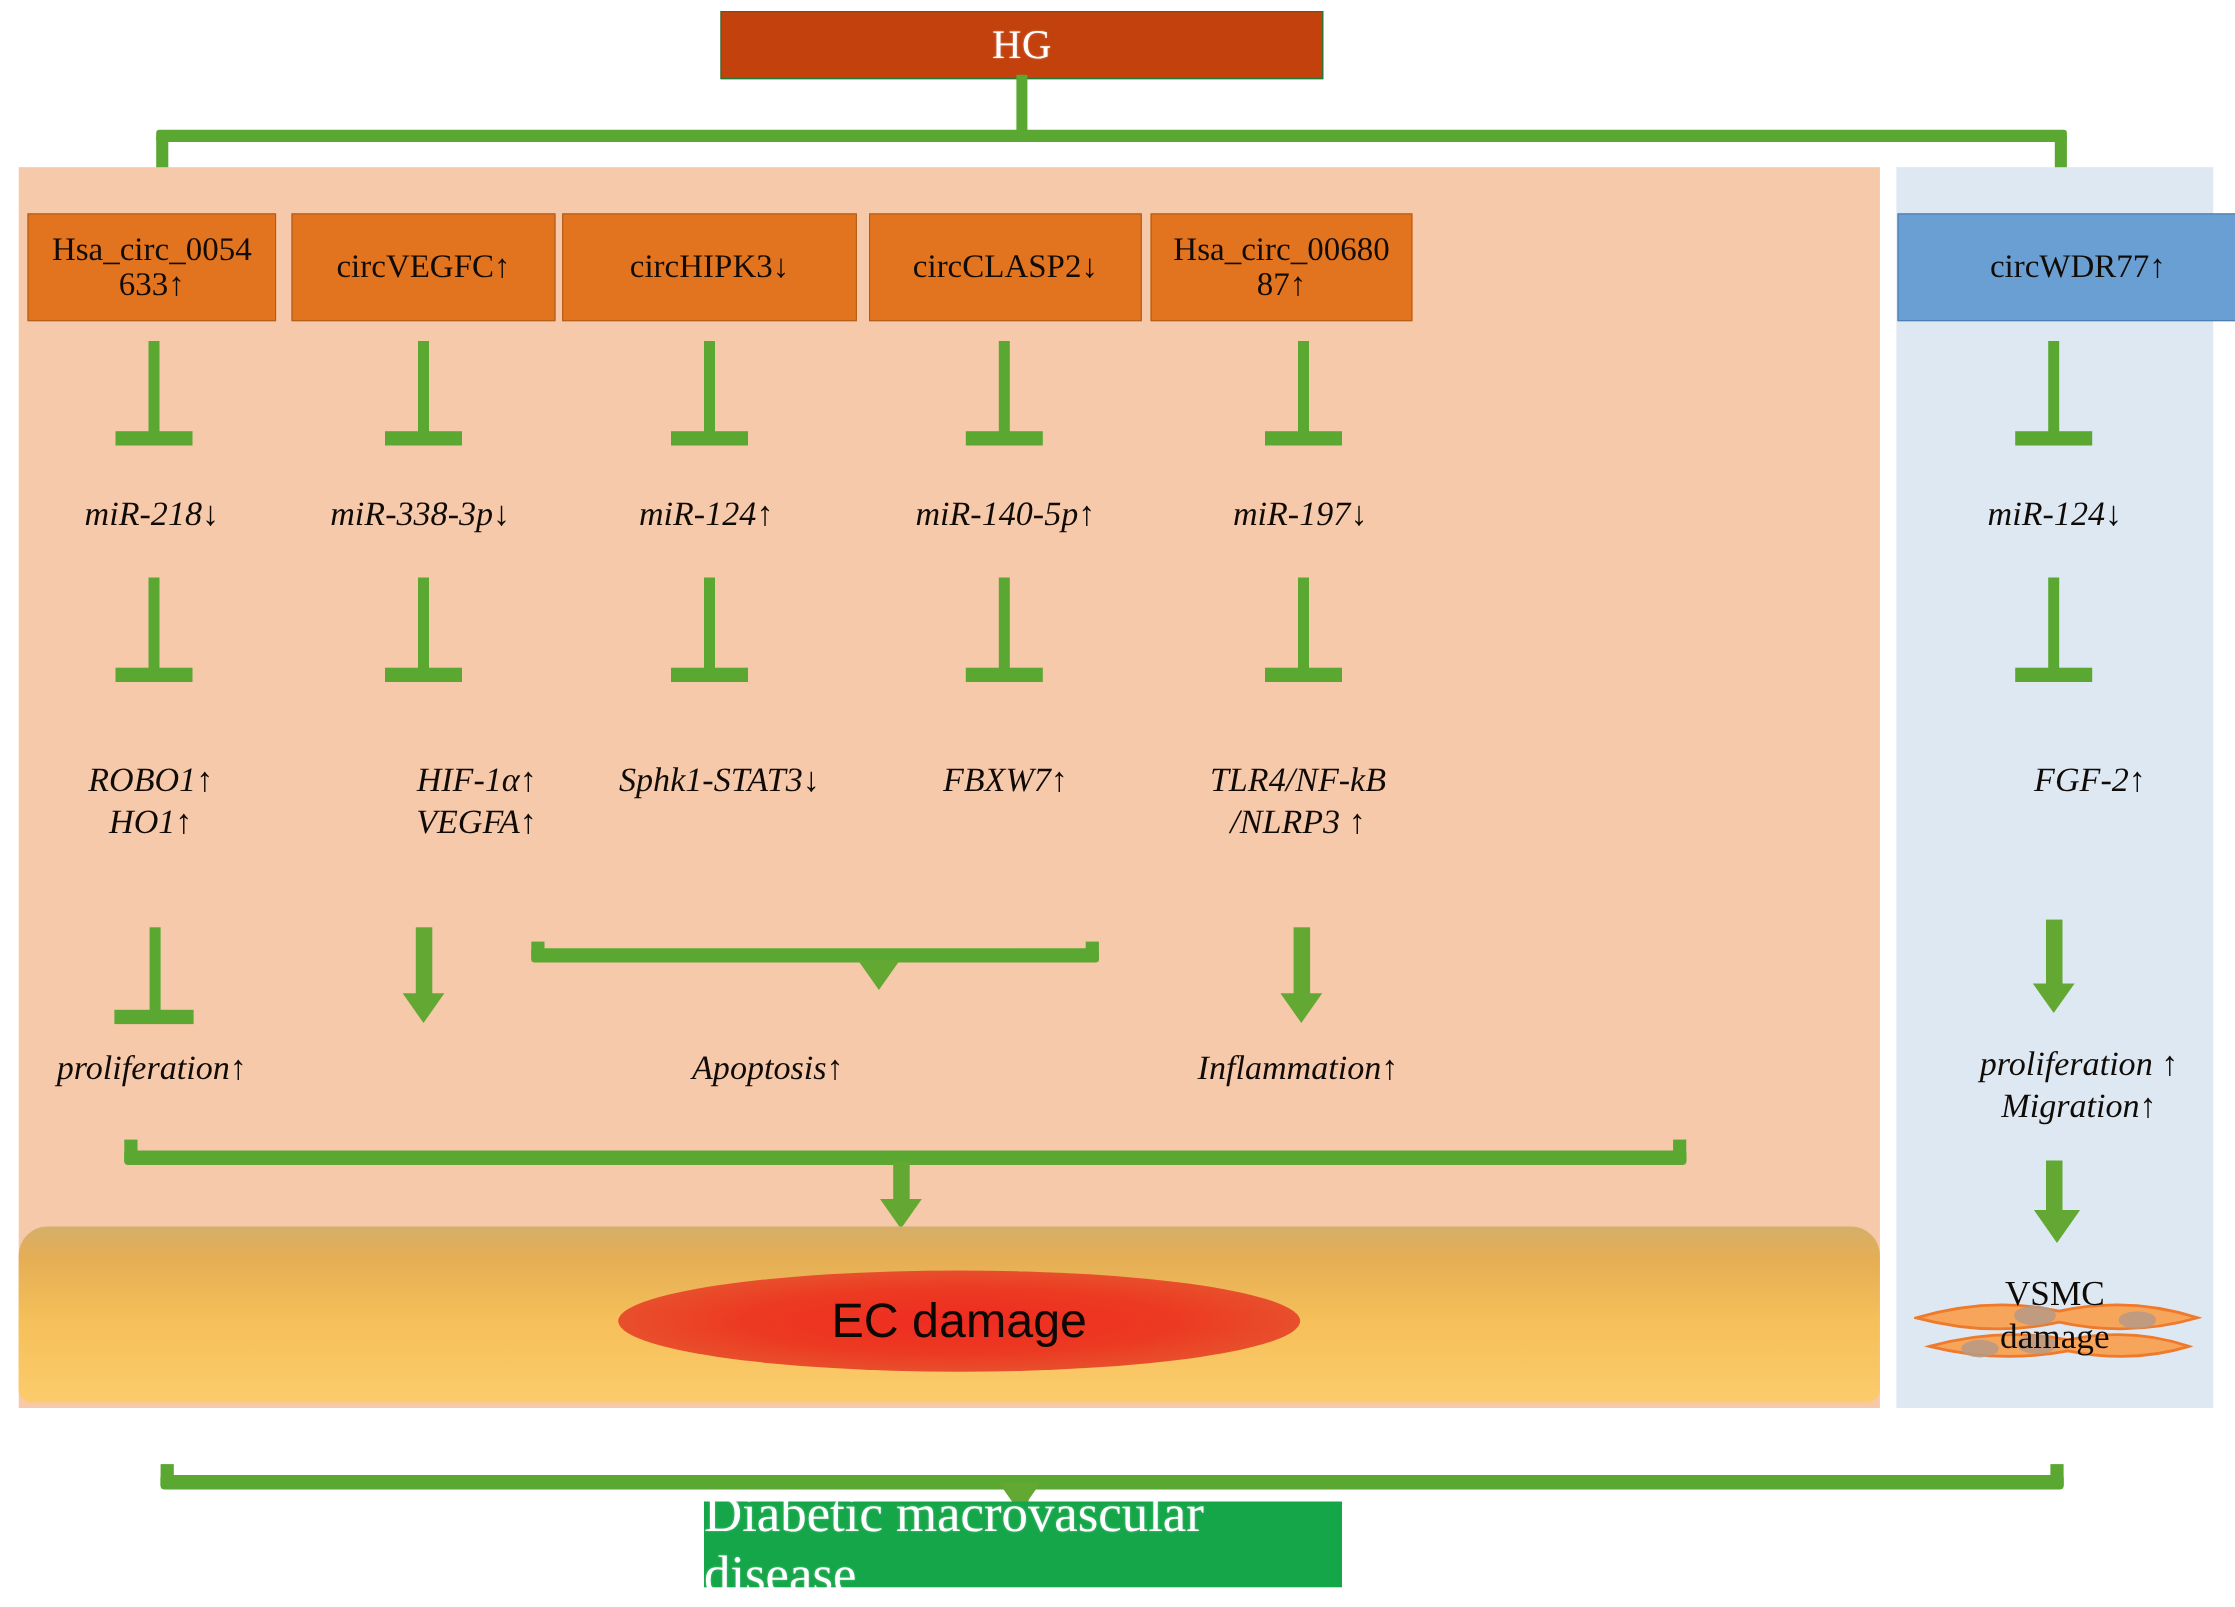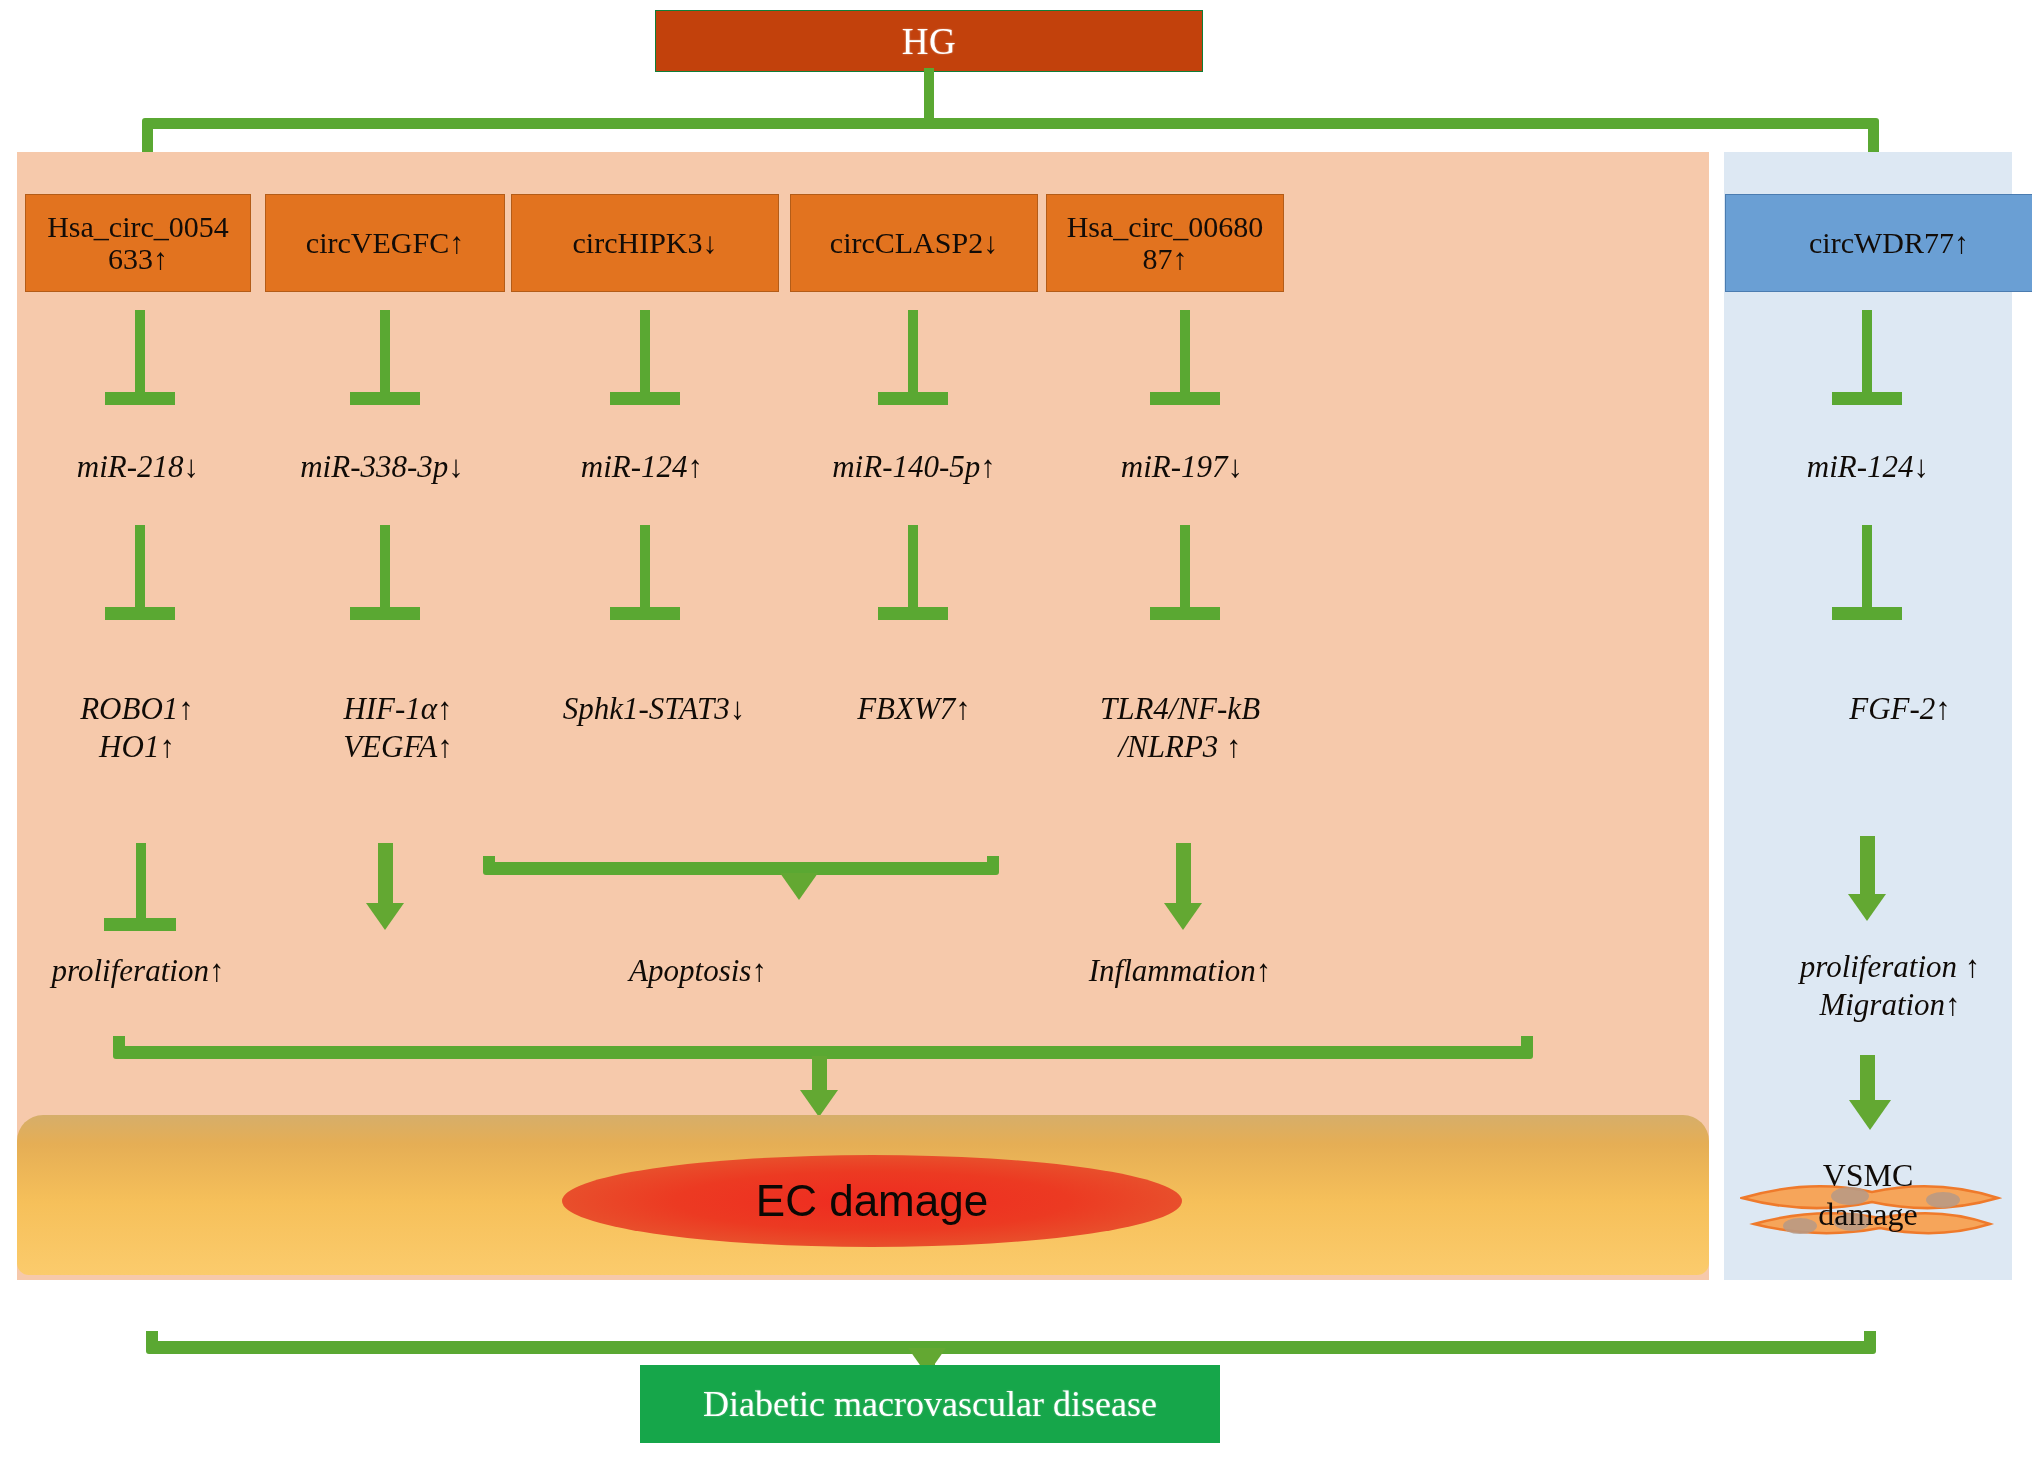--- a/index.html
+++ b/index.html
@@ -125,21 +125,21 @@
     white-space:pre-line;
     z-index:5;
   }
 
   
   .disease-box{
     left:640px; top:1365px; width:580px; height:78px;
     background:#16a64a;
     display:flex;align-items:center;justify-content:center;
     color:#ffffff;
-    font-size:36px;
+    font-size:48px;
     text-shadow:0 0 2px rgba(255,255,255,.4);
   }
 </style>
 </head>
 <body>
 
 <div id="stage">
 
   <div class="abs hg-box">
     <span>HG</span>
@@ -211,21 +211,21 @@
   <div class="abs tbar-foot" style="left:878px;top:607px;width:70px;"></div>
 
   <div class="abs tbar-stem" style="left:1180px;top:525px;height:85px;"></div>
   <div class="abs tbar-foot" style="left:1150px;top:607px;width:70px;"></div>
 
   <div class="abs tbar-stem" style="left:1862px;top:525px;height:85px;"></div>
   <div class="abs tbar-foot" style="left:1832px;top:607px;width:70px;"></div>
 
   <div class="abs lbl" style="left:28px;top:690px;width:218px;">ROBO1↑
 HO1↑</div>
-  <div class="abs lbl" style="left:278px;top:690px;width:240px;">HIF-1α↑
+  <div class="abs lbl" style="left:248px;top:690px;width:240px;text-align:right;">HIF-1α↑
 VEGFA↑</div>
   <div class="abs lbl" style="left:520px;top:690px;width:268px;">Sphk1-STAT3↓</div>
   <div class="abs lbl" style="left:790px;top:690px;width:248px;">FBXW7↑</div>
   <div class="abs lbl" style="left:1058px;top:690px;width:244px;">TLR4/NF-kB
 /NLRP3 ↑</div>
   <div class="abs lbl" style="left:1724px;top:690px;width:288px;margin-left:32px;">FGF-2↑</div>
 
   <div class="abs tbar-stem" style="left:136px;top:843px;height:78px;"></div>
   <div class="abs tbar-foot" style="left:104px;top:918px;width:72px;"></div>
 

